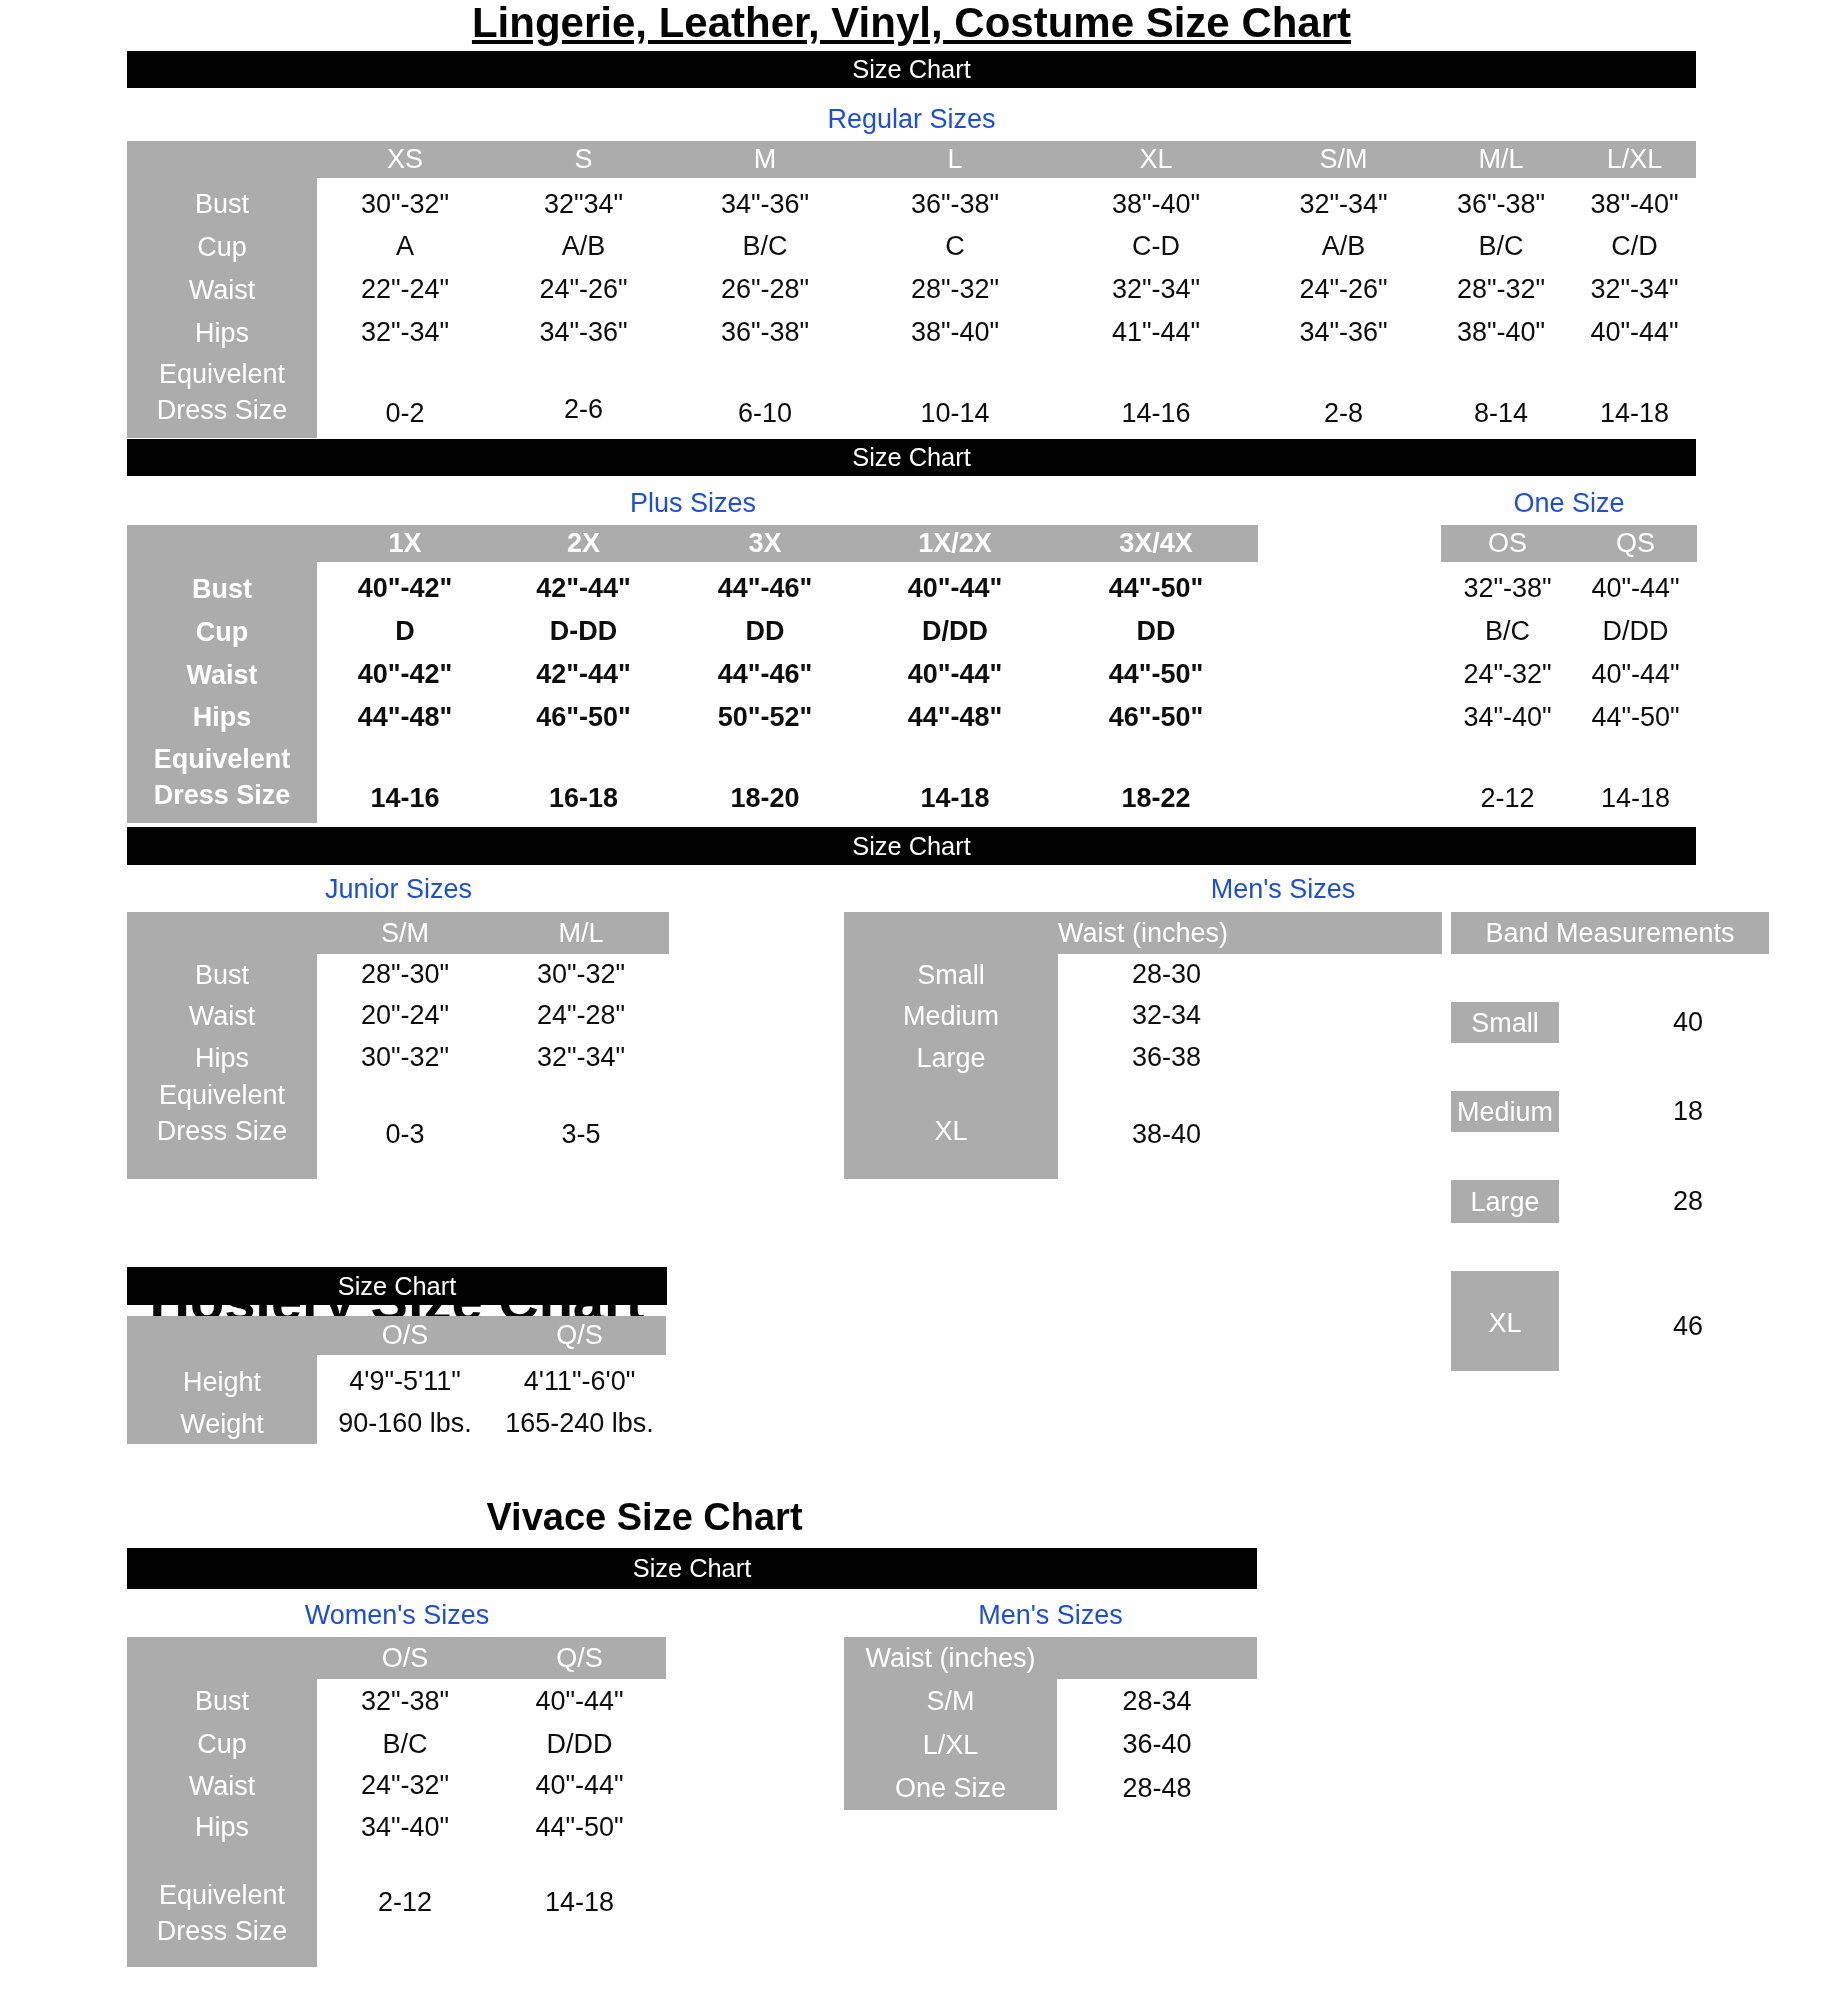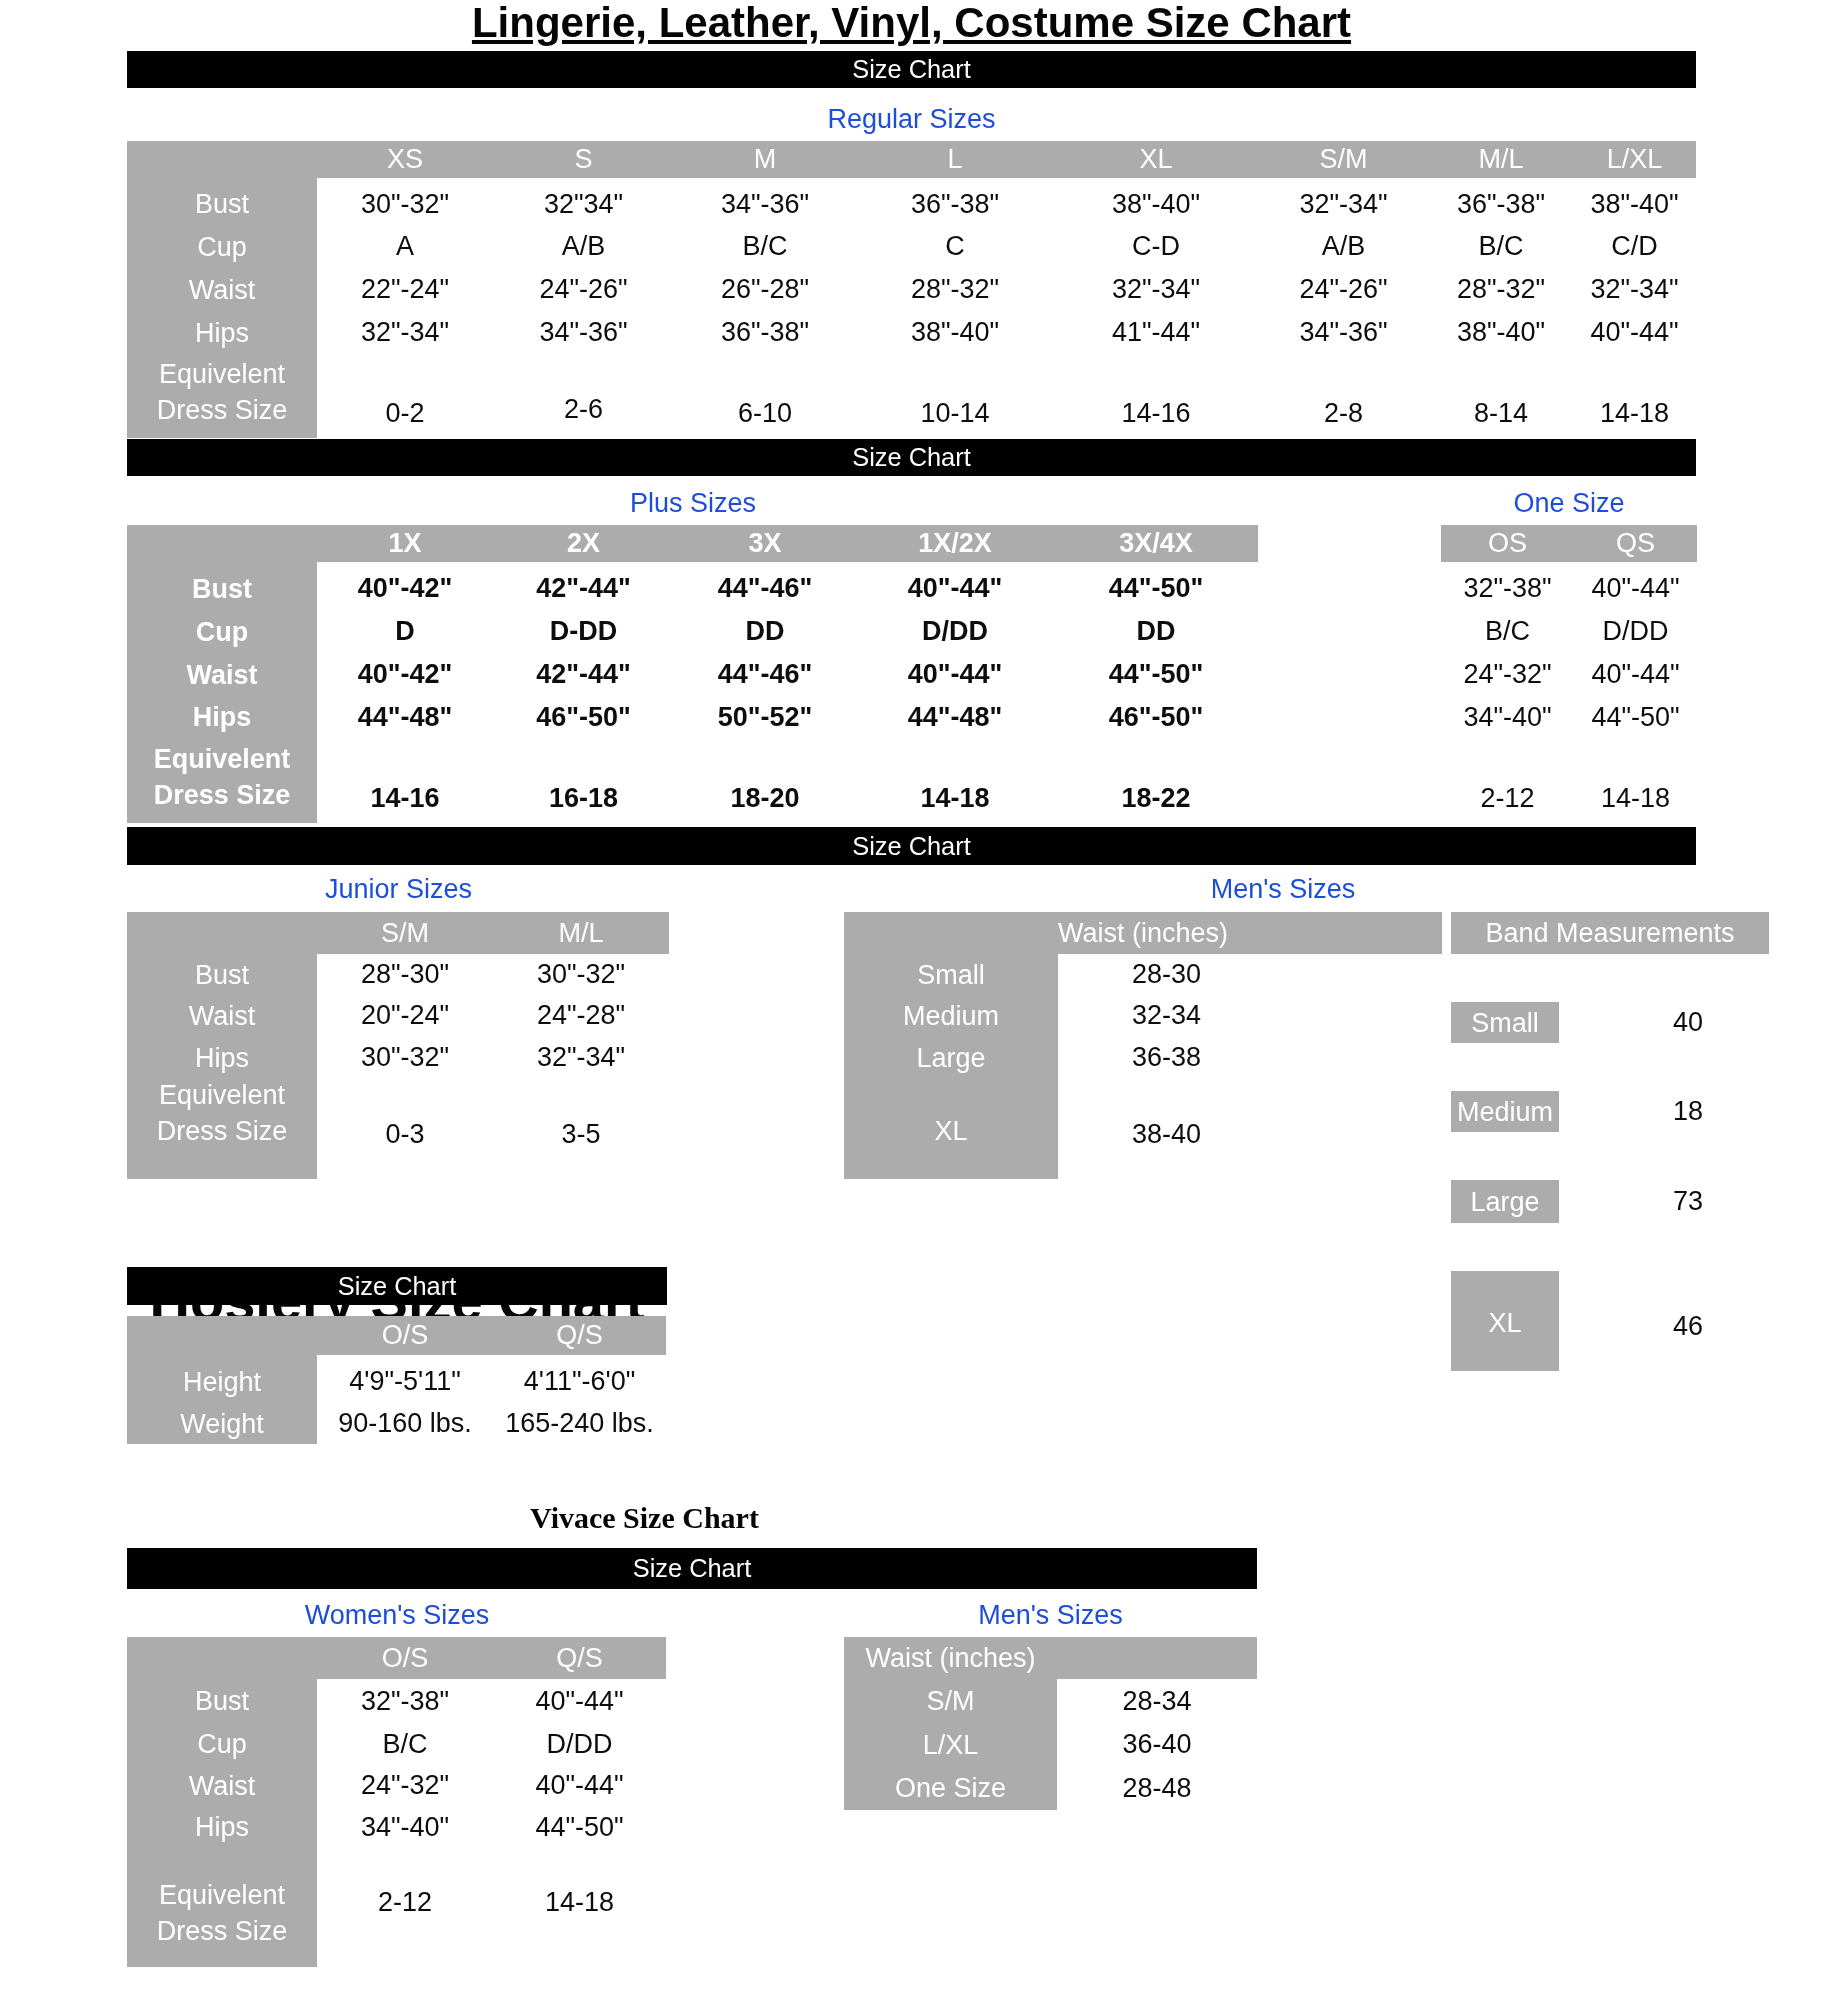--- a/index.html
+++ b/index.html
@@ -12,21 +12,21 @@
   *{box-sizing:border-box;margin:0;padding:0;}
   html,body{background:var(--page-bg);}
   #page{
     position:relative;width:1844px;height:2005px;background:var(--page-bg);
     font-family:"Liberation Sans","DejaVu Sans",sans-serif;color:var(--text);
     overflow:hidden;
   }
   .doc-title{position:absolute;font-weight:bold;text-align:center;color:#050505;}
   #title-main{left:127px;top:0px;width:1569px;font-size:42px;line-height:46px;text-decoration:underline;}
   #title-hosiery{left:127px;top:1277px;width:540px;font-size:56px;line-height:47px;}
-  #title-vivace{left:127px;top:1494px;width:1035px;font-size:30px;line-height:47px;font-family:Liberation Serif, serif;}
+  #title-vivace{left:127px;top:1494px;width:1035px;font-size:38px;line-height:47px;}
   .banner{
     position:absolute;height:37px;background:var(--banner-bg);color:var(--header-text);
     display:flex;align-items:center;justify-content:center;font-size:25.4px;
   }
   #banner-1{left:127px;top:51px;width:1569px;}
   #banner-2{left:127px;top:439px;width:1569px;}
   #banner-3{left:127px;top:827px;width:1569px;height:38px;}
   #banner-4{left:127px;top:1267px;width:540px;height:38px;}
   #banner-5{left:127px;top:1548px;width:1130px;height:41px;}
   .section-label{position:absolute;font-size:27px;line-height:28px;text-align:center;color:#1d4ed8;}
@@ -213,21 +213,21 @@
       <div class="vcell tall" style="padding-bottom: 30.5px;">38-40</div>
       <div class="vcell"></div>
     </div>
   <div class="tbl" style="left: 1451px; top: 912px; grid-template-columns: 108px 162px; grid-template-rows: 42px 41px 41px 43px 100px; gap: 48px;">
       <div class="hcell" style="grid-column: 1 / -1;">Band Measurements</div>
       <div class="lcell">Small</div>
       <div class="vcell">40</div>
       <div class="lcell">Medium</div>
       <div class="vcell">18</div>
       <div class="lcell">Large</div>
-      <div class="vcell">73</div>
+      <div class="vcell">28</div>
       <div class="lcell tall" style="padding-bottom: 30.5px;">XL</div>
       <div class="vcell tall" style="padding-bottom: 30.5px;">46</div>
     </div>
 
   <div class="doc-title" id="title-hosiery">Hosiery Size Chart</div>
   <div class="banner" id="banner-4">Size Chart</div>
   <div class="tbl" style="left: 127px; top: 1316px; grid-template-columns: 190px 176px 173px; grid-template-rows: 44px 43px 41px;">
       <div class="hcell"></div>
       <div class="hcell hsep">O/S</div>
       <div class="hcell hsep">Q/S</div>

